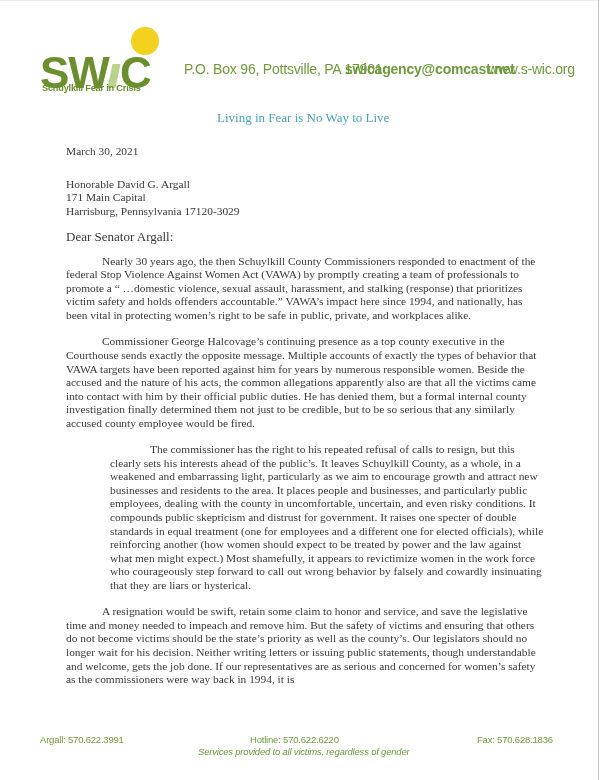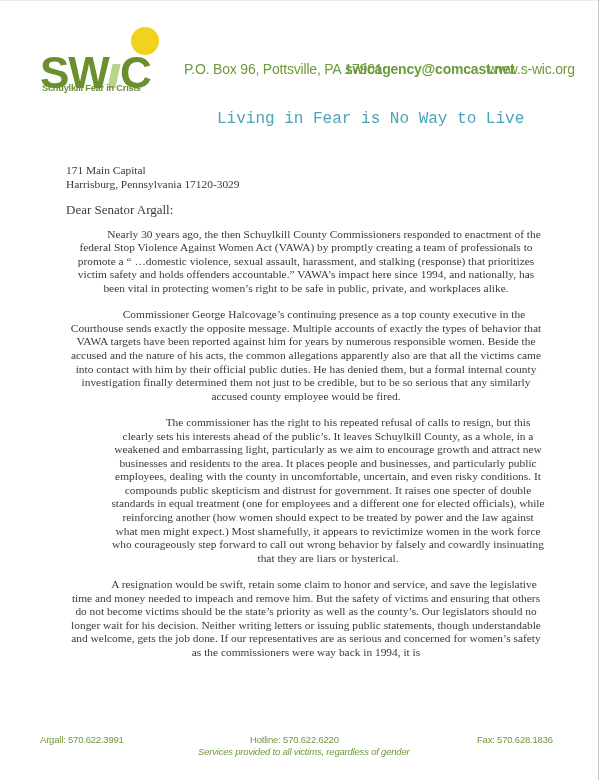--- a/index.html
+++ b/index.html
@@ -39,34 +39,34 @@
   
   .contact {
     position: absolute; top: 61px; font-family: "Liberation Sans", sans-serif;
     font-size: 14px; color: #6e9a3c; white-space: nowrap; letter-spacing: -0.2px;
   }
   .contact.addr { left: 184px; }
   .contact.email { left: 345px; font-weight: bold; }
   .contact.web { left: 488px; }
   .motto {
     position: absolute; left: 217px; top: 110px;
-    font-family: Liberation Mono, monospace; font-size: 16px;
+    font-family: Liberation Serif, serif; font-size: 13px;
     color: #4aa3b8; white-space: nowrap;
   }
   
   .letter {
     position: absolute; left: 66px; top: 145px; width: 480px;
     font-size: 11.4px; line-height: 13.55px; color: #3a3a3a;
   }
   .letter .date { margin: 0; }
   .letter .recipient { margin-top: 19px; }
   .letter .recipient div { margin: 0; }
   .letter .salutation { margin-top: 12px; font-size: 13px; }
   .letter p {
-    margin: 13px 0 0 0; text-indent: 36px; text-align: center;
+    margin: 13px 0 0 0; text-indent: 36px; text-align: left;
   }
   .letter p.first { margin-top: 11px; }
   .letter p.p3 { text-indent: 40px; margin-left: 44px; }
   
   .footer {
     position: absolute; top: 734px; font-family: "Liberation Sans", sans-serif;
     font-size: 9.5px; color: #6e9a3c; white-space: nowrap; letter-spacing: -0.2px;
   }
   .footer.office { left: 40px; }
   .footer.hotline { left: 250px; }
@@ -89,21 +89,23 @@
   <div class="tagline">Schuylkill Fear in Crisis</div>
 </div>
 
 <div class="contact addr">P.O. Box 96, Pottsville, PA  17901</div>
 <div class="contact email">swicagency@comcast.net</div>
 <div class="contact web">www.s-wic.org</div>
 
 <div class="motto">Living in Fear is No Way to Live</div>
 
 <div class="letter">
+  <div class="date">March 30, 2021</div>
   <div class="recipient">
+    <div>Honorable David G. Argall</div>
     <div>171 Main Capital</div>
     <div>Harrisburg, Pennsylvania 17120-3029</div>
   </div>
   <div class="salutation">Dear Senator Argall:</div>
   <p class="first">Nearly 30 years ago, the then Schuylkill County Commissioners responded to enactment of the federal Stop Violence Against Women Act (VAWA) by promptly creating a team of professionals to promote a “ …domestic violence, sexual assault, harassment, and stalking (response) that prioritizes victim safety and holds offenders accountable.” VAWA’s impact here since 1994, and nationally, has been vital in protecting women’s right to be safe in public, private, and workplaces alike.</p>
   <p>Commissioner George Halcovage’s continuing presence as a top county executive in the Courthouse sends exactly the opposite message. Multiple accounts of exactly the types of behavior that VAWA targets have been reported against him for years by numerous responsible women. Beside the accused and the nature of his acts, the common allegations apparently also are that all the victims came into contact with him by their official public duties. He has denied them, but a formal internal county investigation finally determined them not just to be credible, but to be so serious that any similarly accused county employee would be fired.</p>
   <p class="p3">The commissioner has the right to his repeated refusal of calls to resign, but this clearly sets his interests ahead of the public’s. It leaves Schuylkill County, as a whole, in a weakened and embarrassing light, particularly as we aim to encourage growth and attract new businesses and residents to the area. It places people and businesses, and particularly public employees, dealing with the county in uncomfortable, uncertain, and even risky conditions. It compounds public skepticism and distrust for government. It raises one specter of double standards in equal treatment (one for employees and a different one for elected officials), while reinforcing another (how women should expect to be treated by power and the law against what men might expect.) Most shamefully, it appears to revictimize women in the work force who courageously step forward to call out wrong behavior by falsely and cowardly insinuating that they are liars or hysterical.</p>
   <p>A resignation would be swift, retain some claim to honor and service, and save the legislative time and money needed to impeach and remove him. But the safety of victims and ensuring that others do not become victims should be the state’s priority as well as the county’s. Our legislators should no longer wait for his decision. Neither writing letters or issuing public statements, though understandable and welcome, gets the job done. If our representatives are as serious and concerned for women’s safety as the commissioners were way back in 1994, it is</p>
 </div>
 

